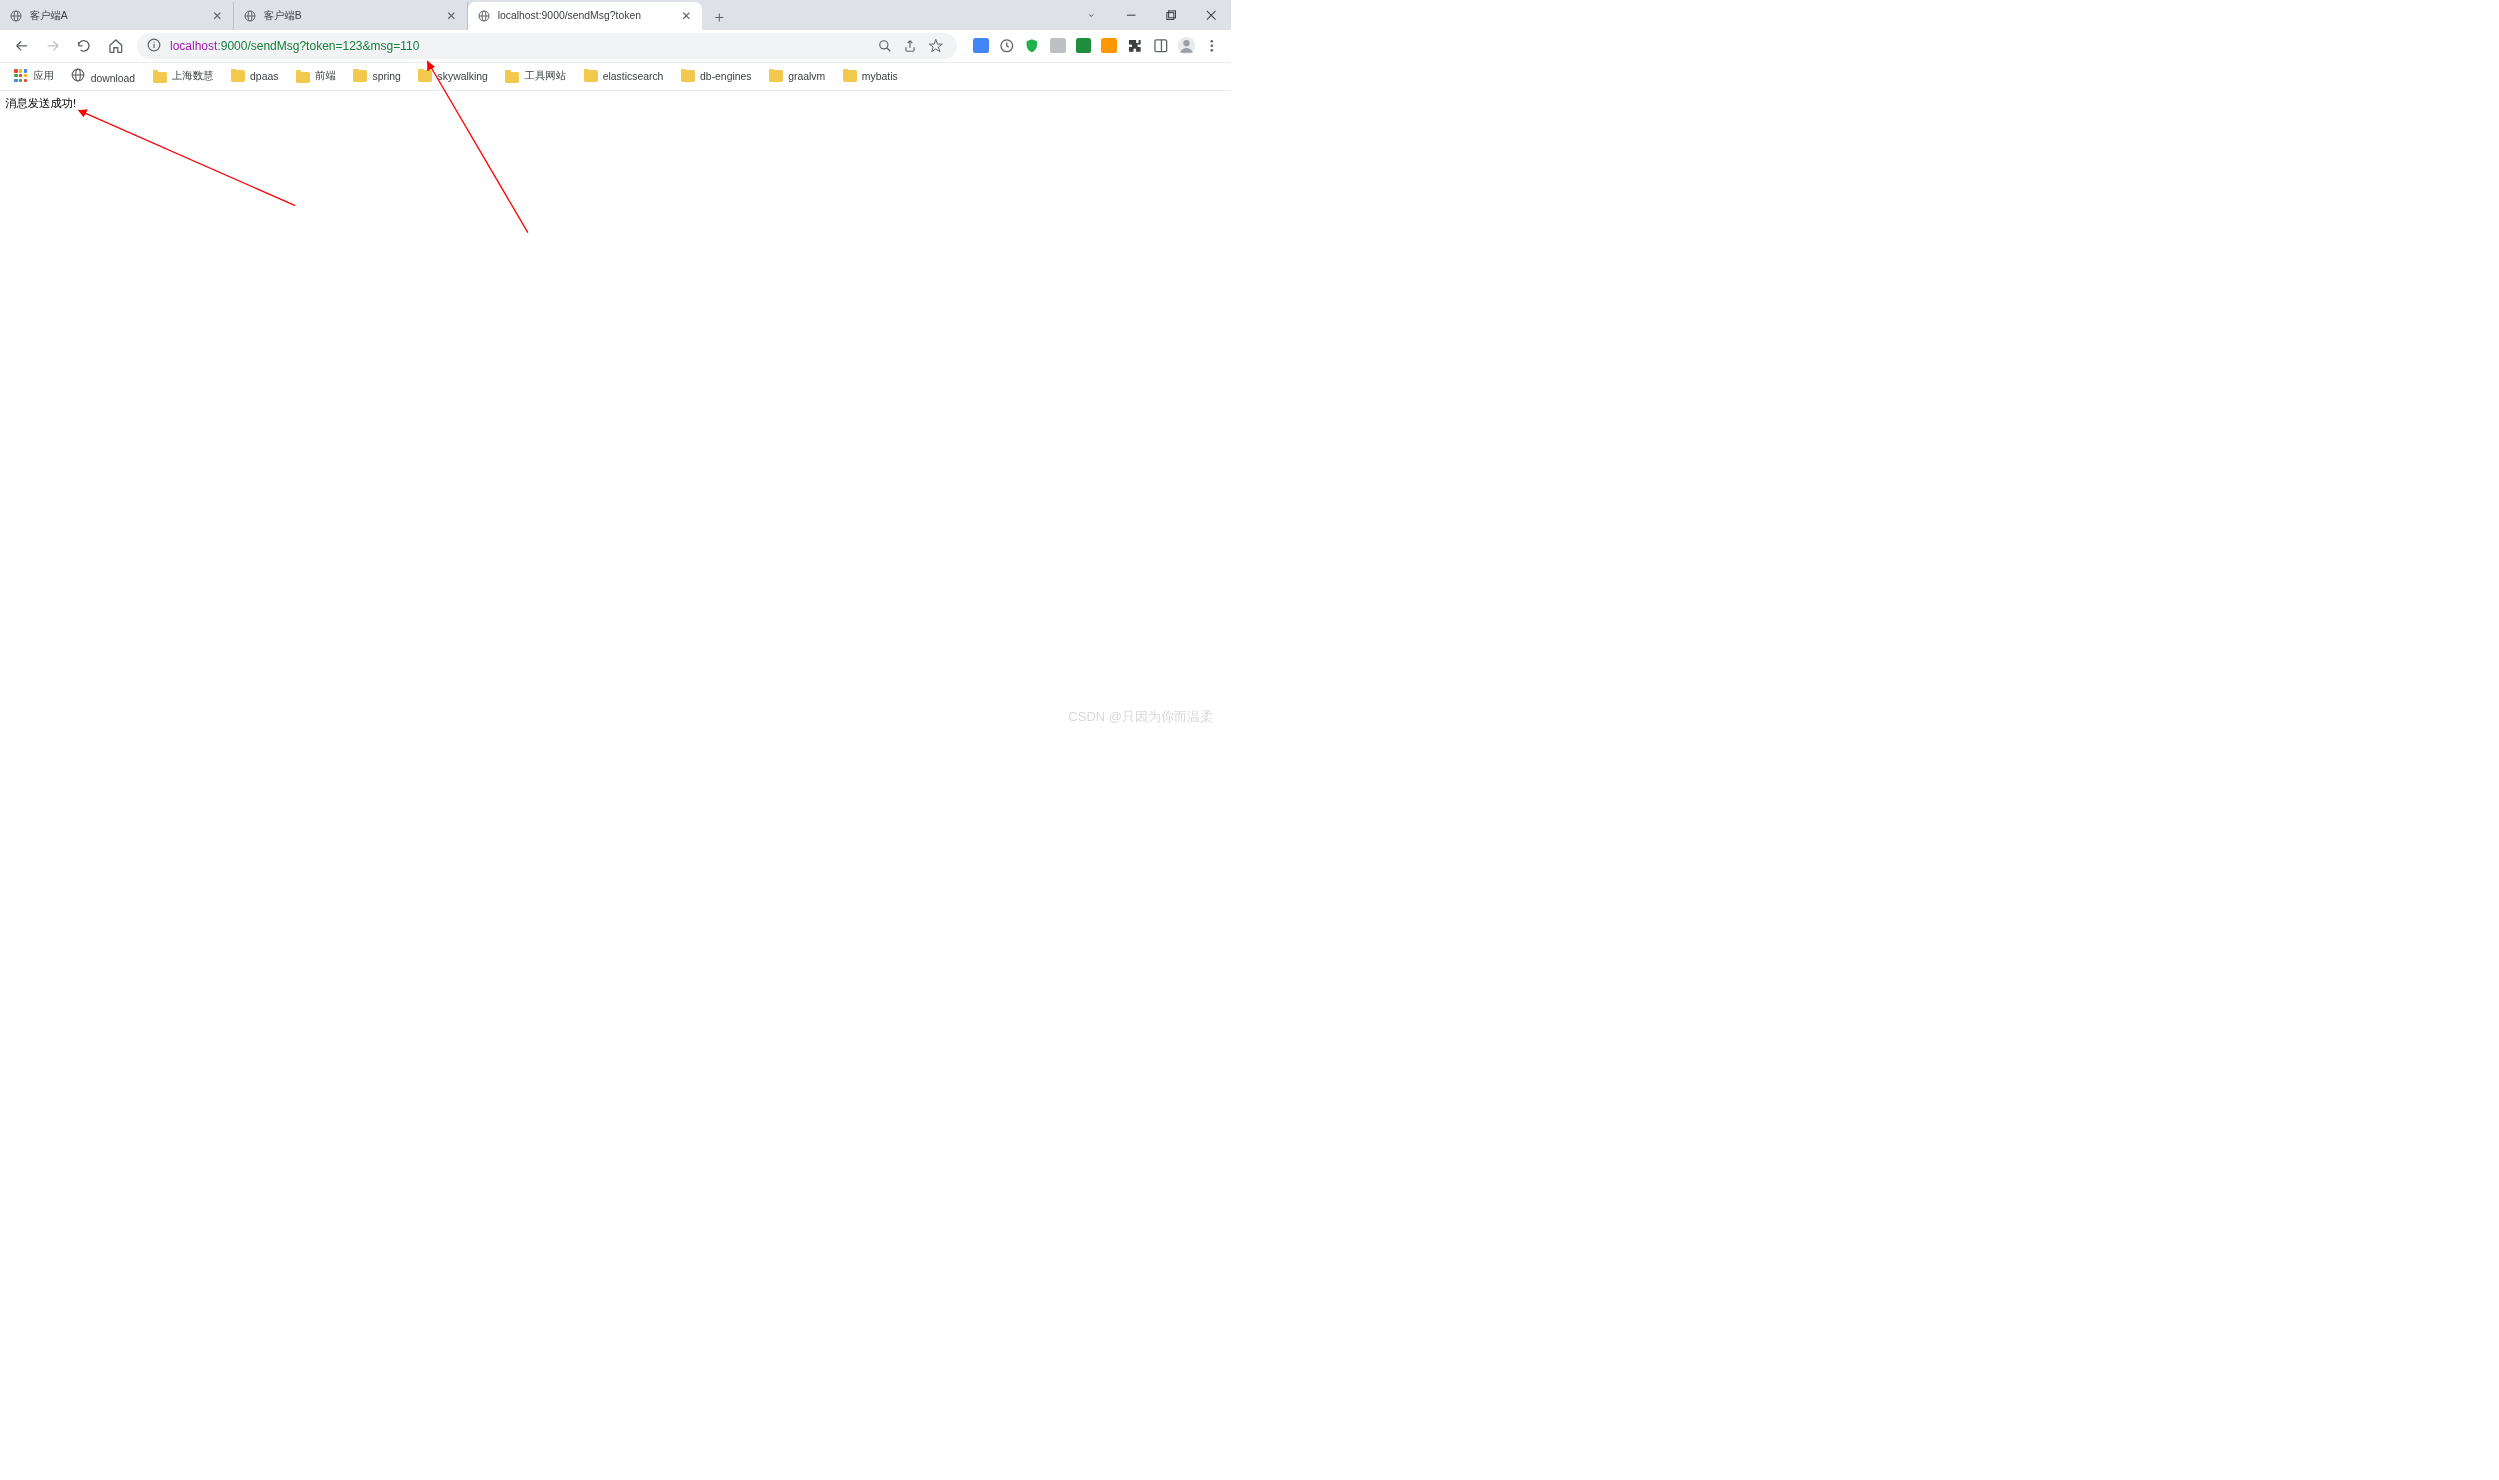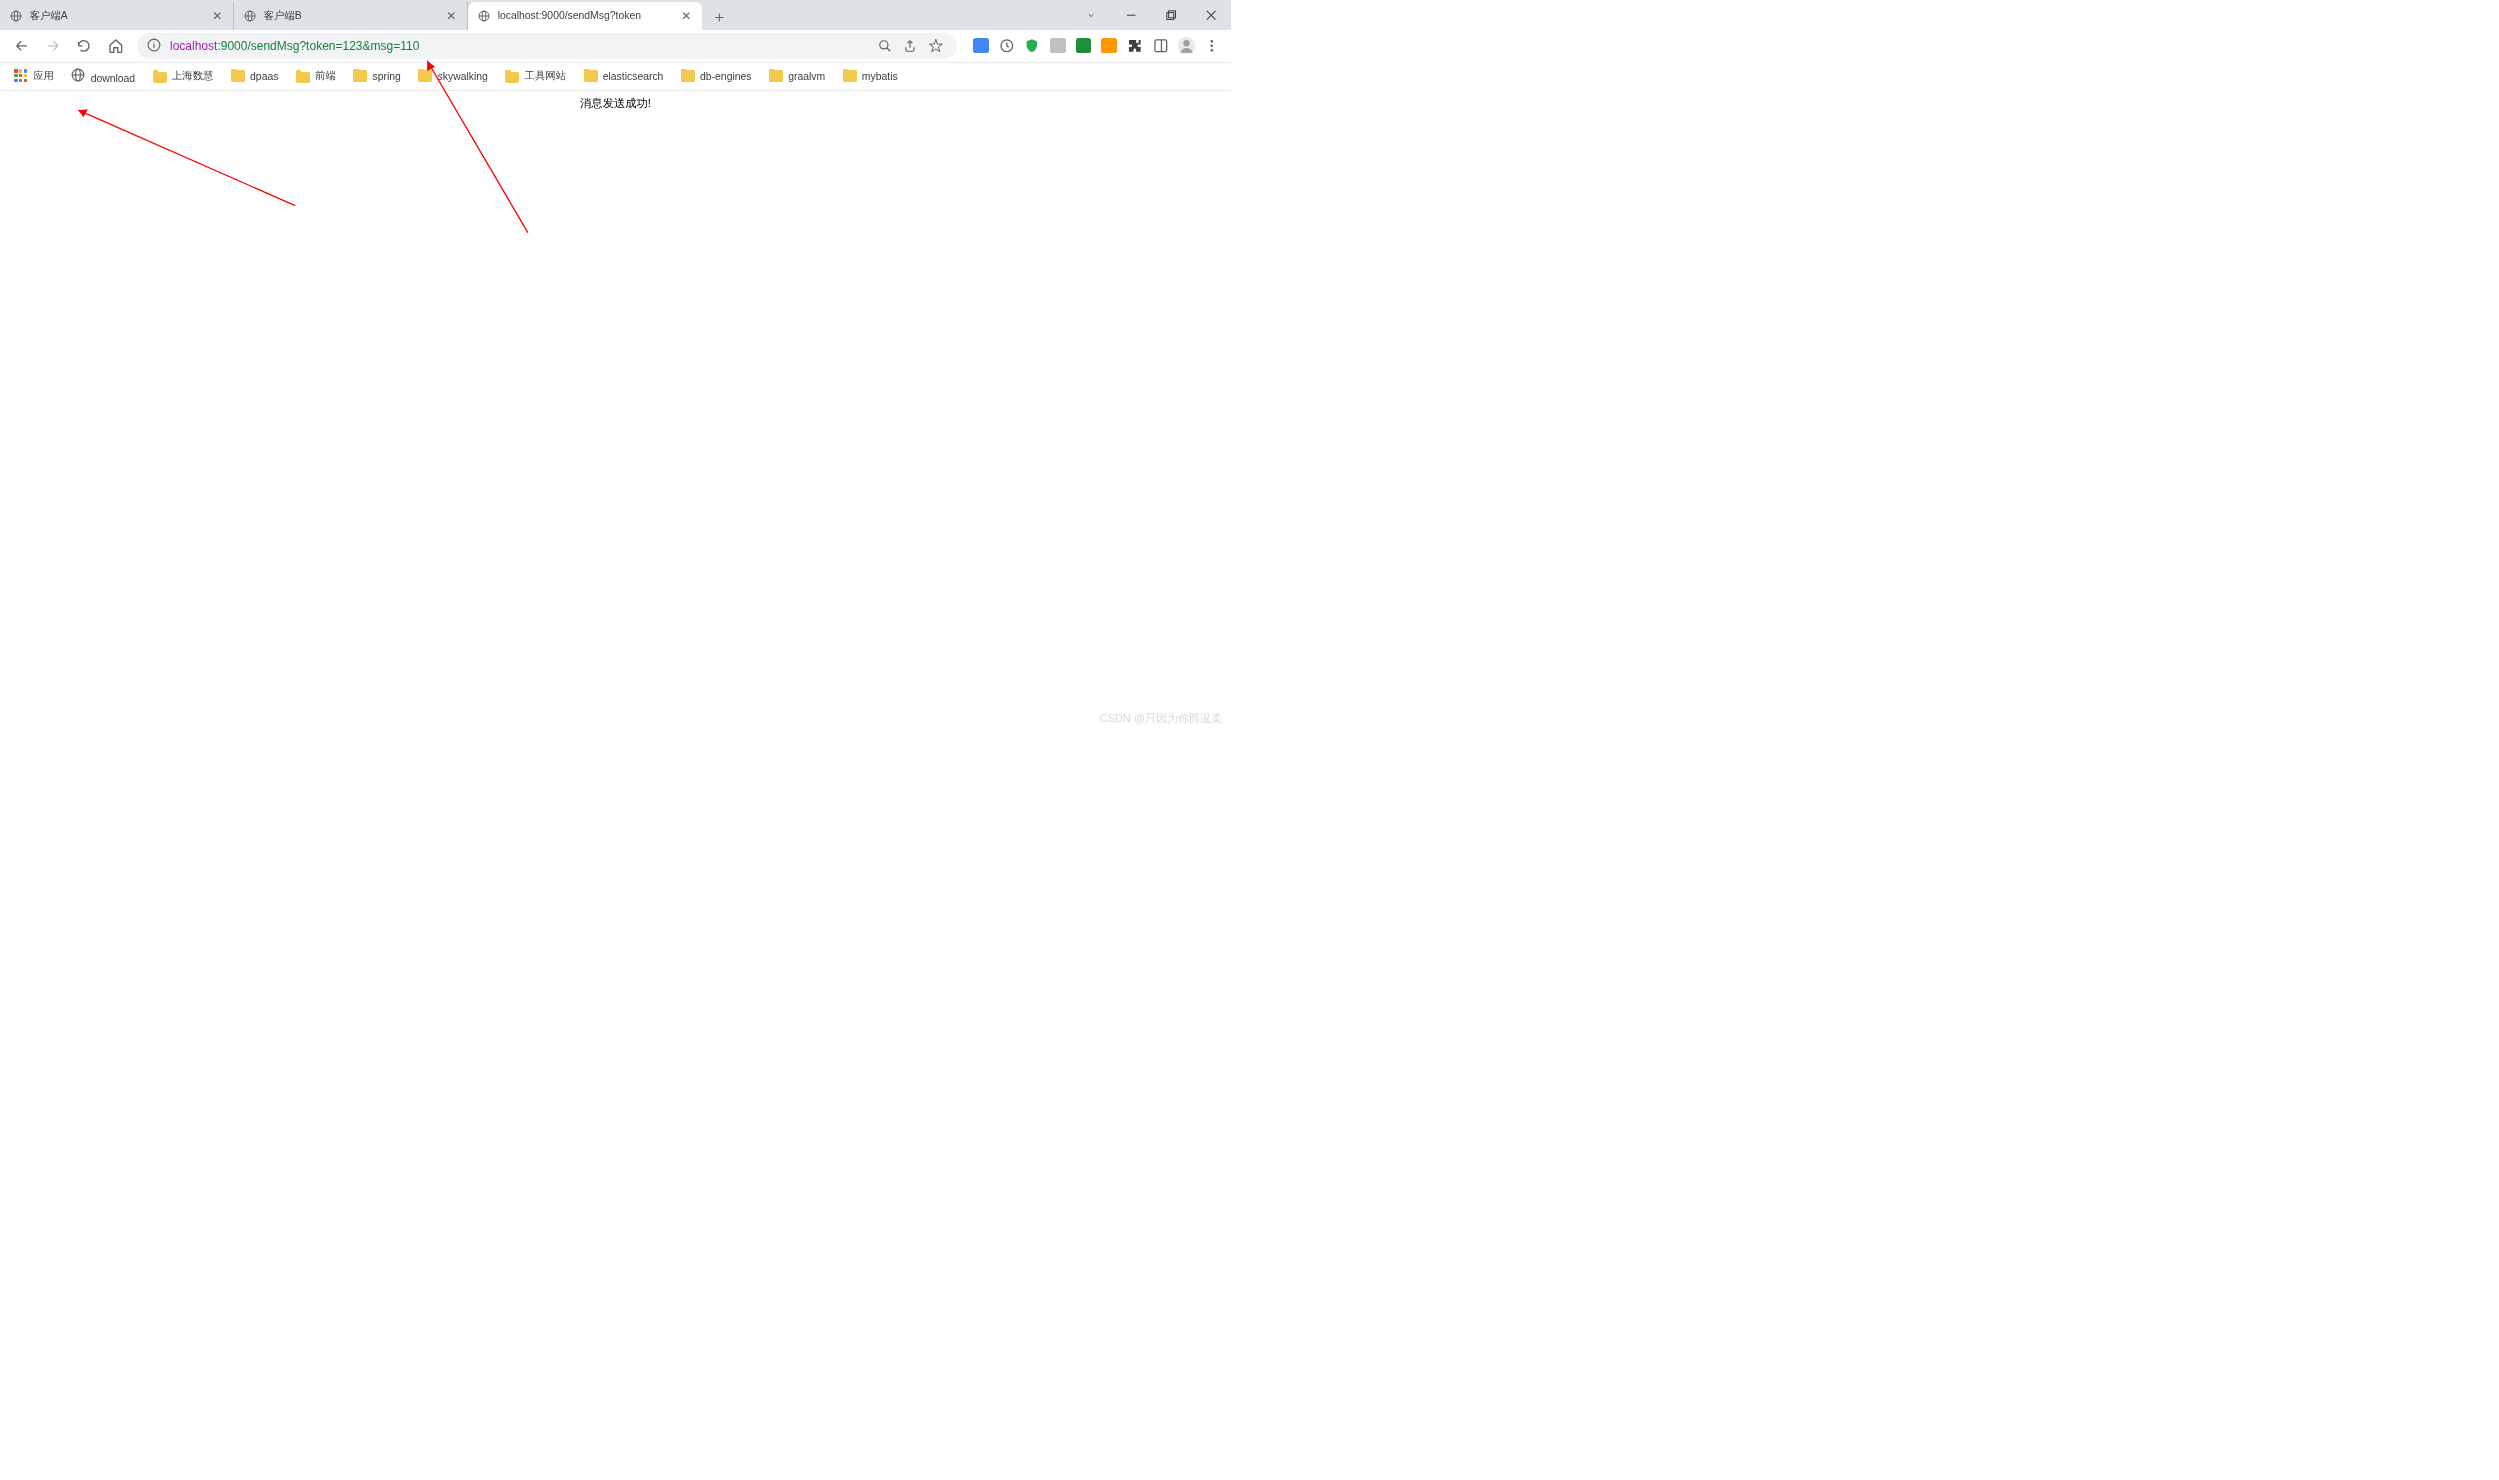--- a/index.html
+++ b/index.html
@@ -33,27 +33,27 @@
     .bookmarks { height: 28px; background: #fff; display: flex; align-items: center; padding: 0 7px; gap: 3.5px; border-bottom: 0.9px solid #e8eaed; font-size: 10.4px; color: #3c4043; }
     .bk-item { display: flex; align-items: flex-end; gap: 5.2px; padding: 3.5px 7px; border-radius: 3.5px; cursor: pointer; white-space: nowrap; }
     .apps-icon { width: 14px; height: 14px; display: grid; grid-template-columns: repeat(3,1fr); grid-template-rows: repeat(3,1fr); gap: 0.9px; }
     .apps-icon div { width: 3.5px; height: 3.5px; border-radius: 0.9px; }
     .apps-icon div:nth-child(1){background:#ea4335} .apps-icon div:nth-child(2){background:#fbbc04} .apps-icon div:nth-child(3){background:#4285f4}
     .apps-icon div:nth-child(4){background:#34a853} .apps-icon div:nth-child(5){background:#ea4335} .apps-icon div:nth-child(6){background:#fbbc04}
     .apps-icon div:nth-child(7){background:#4285f4} .apps-icon div:nth-child(8){background:#34a853} .apps-icon div:nth-child(9){background:#ea4335}
     .folder-icon { width: 14px; height: 11.3px; background: #f2c94c; border-radius: 1.7px; position: relative; }
     .folder-icon::before { content:''; position:absolute; top:-1.7px; left:0; width:5.2px; height:2.6px; background:#f2c94c; border-radius:0.9px 0.9px 0 0; }
     
-    .content { padding: 5.2px 5.2px; font-size: 11.3px; color: #000; background: #fff; text-align: center; }
+    .content { padding: 5.2px 5.2px; font-size: 11.3px; color: #000; background: #fff; }
     
     .annotation { position: absolute; pointer-events: none; }
     .arrow { stroke: #ff0000; stroke-width: 1.5; fill: none; }
     .arrowhead { fill: #ff0000; }
     
-    .watermark { position: absolute; right: 9px; bottom: 3.5px; font-size: 11px; color: #d8d8d8; }
+    .watermark { position: absolute; right: 18px; bottom: 3.5px; font-size: 13px; color: #d8d8d8; }
   </style>
 </head>
 <body>
 
 <div class="tab-strip">
   <div class="tab">
     <span class="favicon">
       <svg class="globe-icon" viewBox="0 0 24 24" width="12" height="12">
           <circle cx="12" cy="12" r="10" fill="none" stroke="#5f6368" stroke-width="2"></circle>
           <ellipse cx="12" cy="12" rx="4" ry="10" fill="none" stroke="#5f6368" stroke-width="2"></ellipse>

